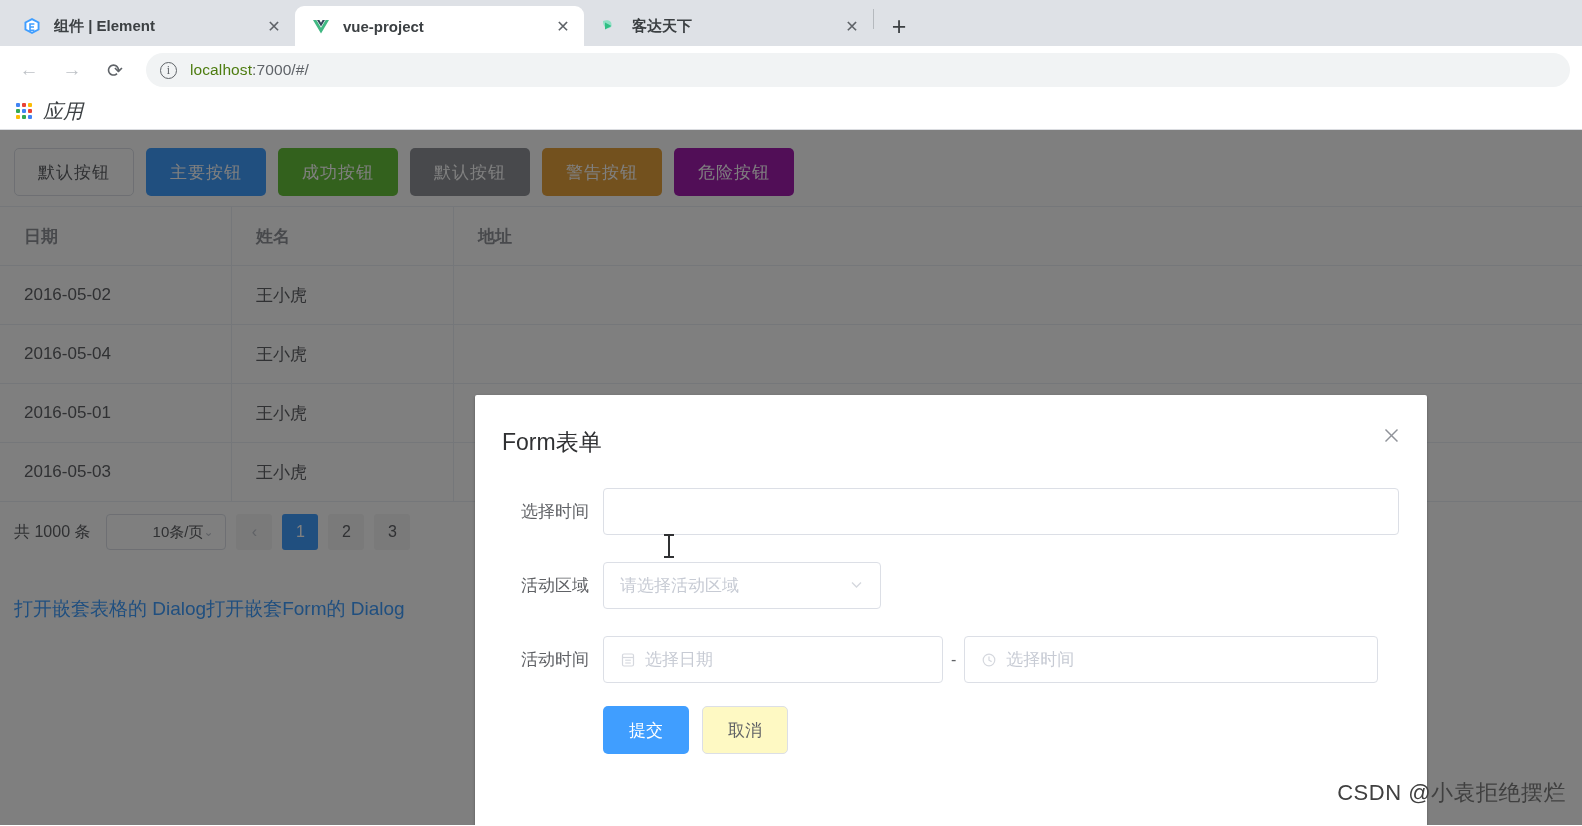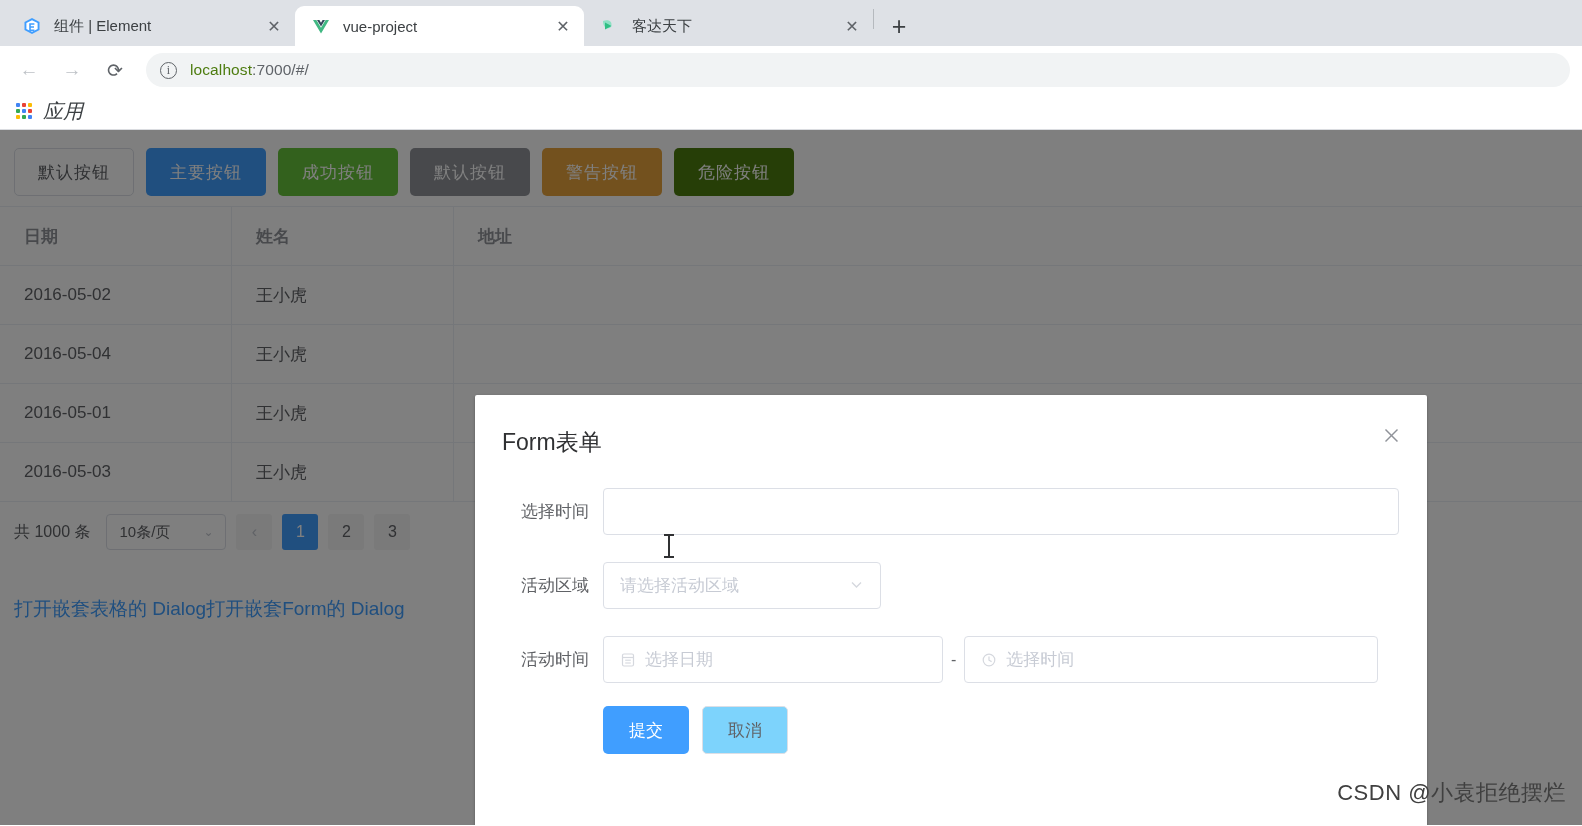--- a/index.html
+++ b/index.html
@@ -44,20 +44,21 @@
     flex: 0 0 20px;
     display: flex; align-items: center; justify-content: center;
   }
   .tab .tab-title {
     flex: 1 1 auto;
     white-space: nowrap;
     overflow: hidden;
     text-overflow: ellipsis;
     font-size: 15px;
     color: #3c4043;
+    font-weight: bold;
   }
   .tab .tab-close {
     width: 22px; height: 22px;
     flex: 0 0 22px;
     display: flex; align-items: center; justify-content: center;
     color: #5f6368;
     font-size: 16px;
     border-radius: 50%;
   }
   .tab-sep {
@@ -164,21 +165,21 @@
     display: flex; align-items: center; justify-content: center;
     border: 1px solid transparent;
     white-space: nowrap;
     letter-spacing: 1px;
   }
   .el-btn.default { background: #ffffff; color: #606266; border-color: #dcdfe6; }
   .el-btn.primary { background: #409eff; color: #ffffff; }
   .el-btn.success { background: #67c23a; color: #ffffff; }
   .el-btn.info    { background: #909399; color: #ffffff; }
   .el-btn.warning { background: #e6a23c; color: #ffffff; }
-  .el-btn.danger  { background: #4d7c0f; color: #ffffff; }
+  .el-btn.danger  { background: #a21caf; color: #ffffff; }
 
   .el-table {
     width: 100%;
     border-top: 1px solid #ebeef5;
     font-size: 17px;
     color: #606266;
   }
   .el-table .row {
     display: flex;
     height: 59px;
@@ -207,21 +208,21 @@
     padding: 12px 14px;
     gap: 10px;
     font-size: 16px;
     color: #606266;
   }
   .pager .total { margin-right: 6px; }
   .pager .sizer {
     width: 120px; height: 36px;
     border: 1px solid #dcdfe6;
     border-radius: 4px;
-    display: flex; align-items: center; justify-content: space-between;
+    display: flex; align-items: center; justify-content: flex-end;
     padding: 16px 12px;
     color: #606266;
     font-size: 15px;
   }
   .pager .sizer .caret { color: #c0c4cc; font-size: 12px; }
   .pager .pgbtn {
     min-width: 36px; height: 36px;
     border-radius: 3px;
     background: #f4f4f5;
     display: flex; align-items: center; justify-content: center;
@@ -329,21 +330,21 @@
   .act-btn {
     height: 48px;
     min-width: 86px;
     padding: 0 22px;
     border-radius: 5px;
     font-size: 17px;
     display: flex; align-items: center; justify-content: center;
     border: 1px solid transparent;
   }
   .act-btn.primary { background: #409eff; color: #ffffff; }
-  .act-btn.plain { background: #7dd3fc; color: #606266; border-color: #dcdfe6; }
+  .act-btn.plain { background: #fef9c3; color: #606266; border-color: #dcdfe6; }
 
   
   .caret-ibeam {
     position: absolute;
     left: 664px; top: 404px;
     width: 10px; height: 24px;
     pointer-events: none;
   }
   .caret-ibeam::before,
   .caret-ibeam::after {

